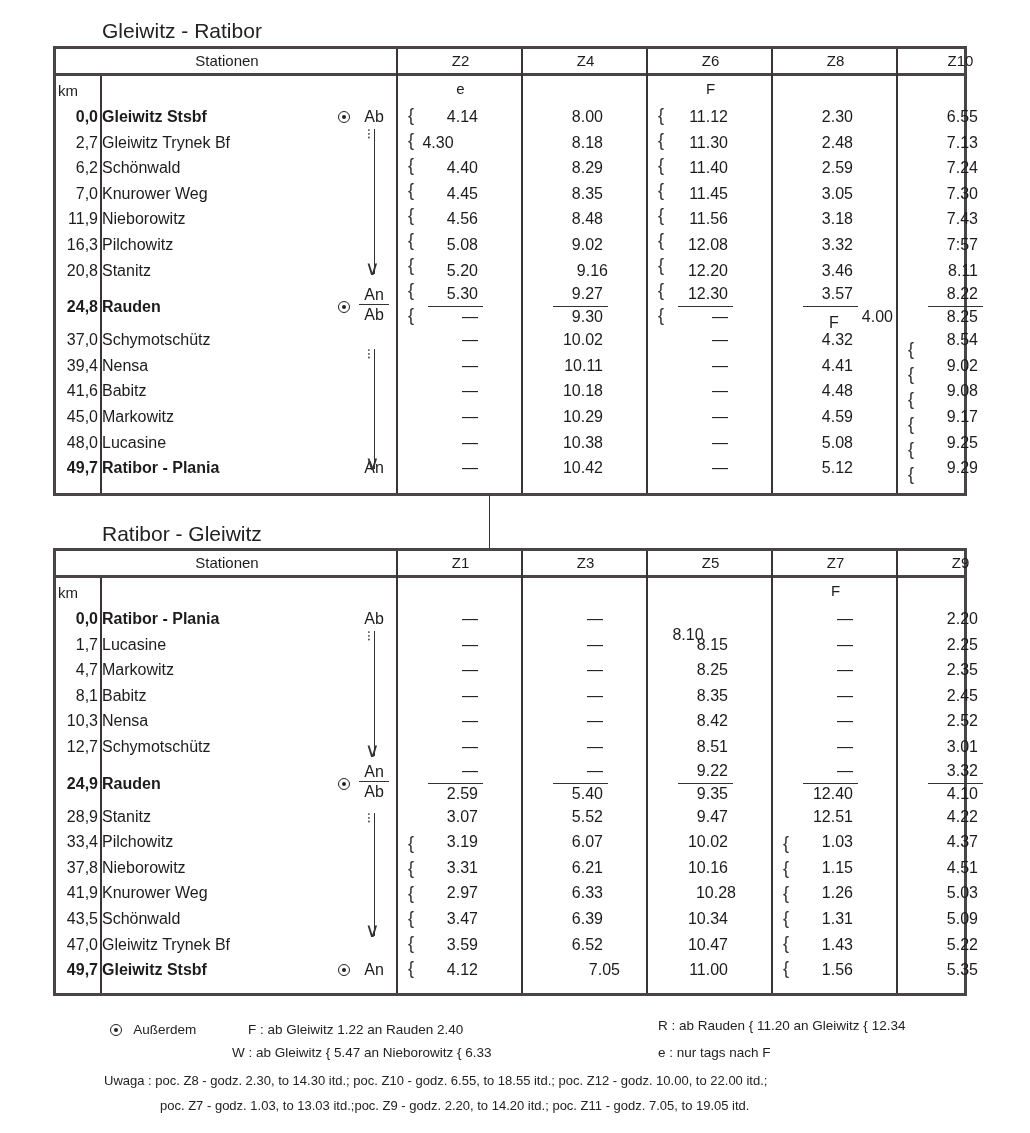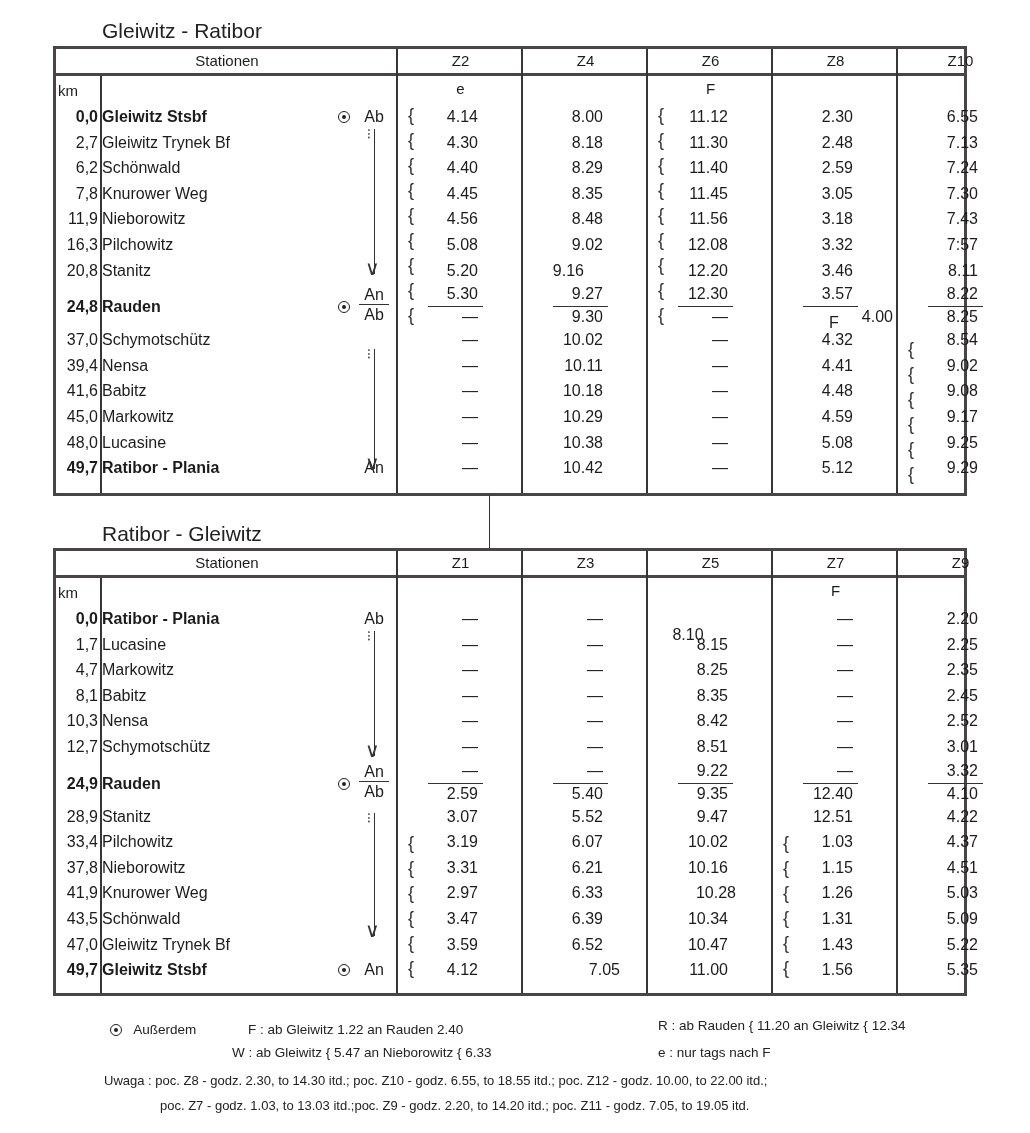--- a/index.html
+++ b/index.html
@@ -63,39 +63,39 @@
       <div class="cell" style="left:342px;top:0;">4.14</div>
       <div class="cell" style="left:467px;top:0;">8.00</div>
       <div class="cell" style="left:592px;top:0;">11.12</div>
       <div class="cell" style="left:717px;top:0;">2.30</div>
       <div class="cell" style="left:842px;top:0;">6.55</div>
       <div class="cell" style="left:967px;top:0;">10.00</div>
     </div>
     <div class="row" style="top:81.6px;height:25.6px;width:100%;">
       <div class="km" style="top:0px;">2,7</div>
       <div class="st" style="top:0px;">Gleiwitz Trynek  Bf</div>
-      <div class="cell" style="left:342px;top:0;">4.30</div>
+      <div class="cell" style="left:342px;top:0;text-align:center;">4.30</div>
       <div class="cell" style="left:467px;top:0;">8.18</div>
       <div class="cell" style="left:592px;top:0;">11.30</div>
       <div class="cell" style="left:717px;top:0;">2.48</div>
       <div class="cell" style="left:842px;top:0;">7.13</div>
       <div class="cell" style="left:967px;top:0;">10.18</div>
     </div>
     <div class="row" style="top:107.19999999999999px;height:25.6px;width:100%;">
       <div class="km" style="top:0px;">6,2</div>
       <div class="st" style="top:0px;">Schönwald</div>
       <div class="cell" style="left:342px;top:0;">4.40</div>
       <div class="cell" style="left:467px;top:0;">8.29</div>
       <div class="cell" style="left:592px;top:0;">11.40</div>
       <div class="cell" style="left:717px;top:0;">2.59</div>
       <div class="cell" style="left:842px;top:0;">7.24</div>
       <div class="cell" style="left:967px;top:0;">10.28</div>
     </div>
     <div class="row" style="top:132.79999999999998px;height:25.6px;width:100%;">
-      <div class="km" style="top:0px;">7,8</div>
+      <div class="km" style="top:0px;">7,0</div>
       <div class="st" style="top:0px;">Knurower Weg</div>
       <div class="cell" style="left:342px;top:0;">4.45</div>
       <div class="cell" style="left:467px;top:0;">8.35</div>
       <div class="cell" style="left:592px;top:0;">11.45</div>
       <div class="cell" style="left:717px;top:0;">3.05</div>
       <div class="cell" style="left:842px;top:0;">7.30</div>
       <div class="cell" style="left:967px;top:0;">10.33</div>
     </div>
     <div class="row" style="top:158.39999999999998px;height:25.6px;width:100%;">
       <div class="km" style="top:0px;">11,9</div>
@@ -114,21 +114,21 @@
       <div class="cell" style="left:467px;top:0;">9.02</div>
       <div class="cell" style="left:592px;top:0;">12.08</div>
       <div class="cell" style="left:717px;top:0;">3.32</div>
       <div class="cell" style="left:842px;top:0;">7:57</div>
       <div class="cell" style="left:967px;top:0;">10.56</div>
     </div>
     <div class="row" style="top:209.59999999999997px;height:25.6px;width:100%;">
       <div class="km" style="top:0px;">20,8</div>
       <div class="st" style="top:0px;">Stanitz</div>
       <div class="cell" style="left:342px;top:0;">5.20</div>
-      <div class="cell" style="left:448px;top:0;text-align:right;">9.16</div>
+      <div class="cell" style="left:472px;top:0;text-align:right;">9.16</div>
       <div class="cell" style="left:592px;top:0;">12.20</div>
       <div class="cell" style="left:717px;top:0;">3.46</div>
       <div class="cell" style="left:842px;top:0;">8.11</div>
       <div class="cell" style="left:967px;top:0;">11.08</div>
     </div>
     <div class="row" style="top:235.19999999999996px;height:44px;width:100%;">
       <div class="km bold" style="top:11px;">24,8</div>
       <div class="st bold" style="top:11px;">Rauden</div>
       <span class="ring" style="position:absolute;left:282px;top:17px;"></span>
       <div class="anab frac" style="left:303px;top:2px;width:30px;">An</div>

